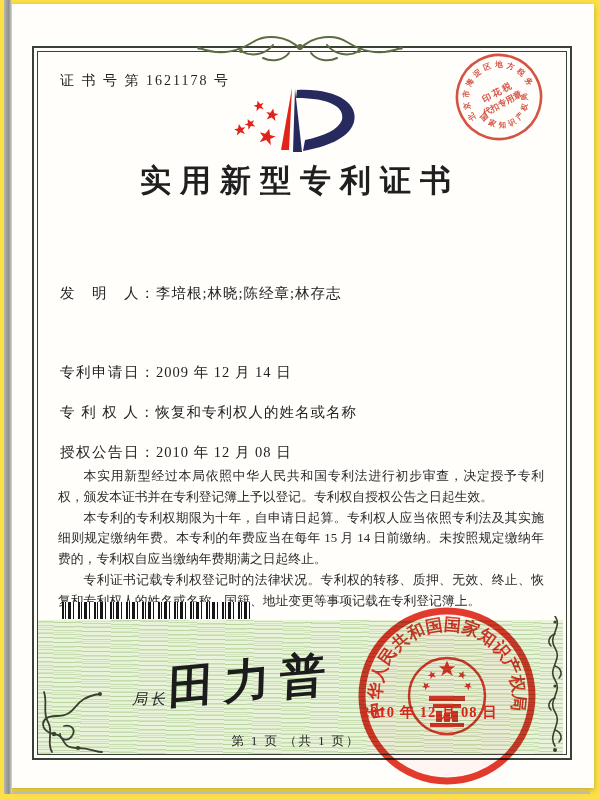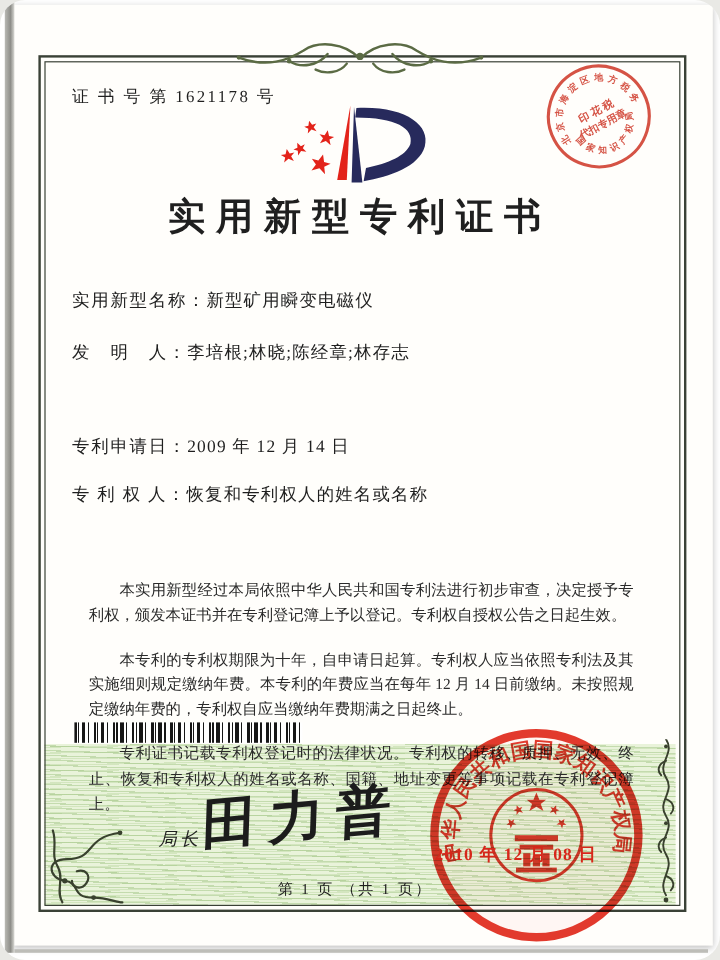--- a/index.html
+++ b/index.html
@@ -1,17 +1,17 @@
 <!DOCTYPE html>
 <html><head>
 <meta charset="utf-8">
 <style>
   html,body{margin:0;padding:0;background:#e9e9e5;}
-  #stage{position:relative;width:600px;height:800px;background:#ffffff;overflow:hidden;
-         font-family:"Liberation Serif","DejaVu Serif",serif;color:#1f1f1f;border-radius:21px;}
+  #stage{position:relative;width:600px;height:800px;background:#fde047;overflow:hidden;
+         font-family:"Liberation Serif","DejaVu Serif",serif;color:#1f1f1f;}
   
   #paper{position:absolute;left:10px;top:4px;right:6px;bottom:12px;background:#fffefb;
          box-shadow:0 2px 6px rgba(0,0,0,.25);}
   #edge-shadow{position:absolute;left:4px;top:0;width:8px;height:794px;
         background:linear-gradient(90deg,#b9b9b4,#8e8e89 60%,#d9d9d4);}
   #bottom-shadow{position:absolute;left:12px;bottom:6px;width:578px;height:3px;background:#bdbdb8;}
   
   .frame{position:absolute;left:32px;top:46px;width:536px;height:710px;border:2px solid #3a4136;z-index:2;}
   .frame::after{content:"";position:absolute;inset:3px;border:1px solid #3a4136;}
   
@@ -21,21 +21,21 @@
        repeating-linear-gradient(-1deg, rgba(170,205,140,.35) 0 1px, rgba(255,255,255,0) 1px 5px),
        #e9f3da;}
   .txt{position:absolute;z-index:3;}
   #cert-no{left:60px;top:72px;font-size:14px;letter-spacing:2px;}
   #title{left:0;top:160px;width:600px;text-align:center;font-size:31px;font-weight:bold;letter-spacing:9px;}
   .row{position:absolute;left:60px;z-index:3;font-size:14.5px;letter-spacing:1px;white-space:nowrap;}
   .row .lab{letter-spacing:1.5px;}
   #row0{top:241px}#row1{top:284px}#row2{top:324px}#row3{top:363px}#row4{top:403px}#row5{top:443px}
   #body-text{left:58px;top:466px;width:486px;z-index:3;font-size:12.8px;line-height:20.8px;
      text-align:justify;color:#2a2a2a;}
-  #body-text p{margin:16px;text-indent:2em;}
+  #body-text p{margin:0;text-indent:2em;}
   #barcode{position:absolute;left:62px;top:602px;width:190px;height:17px;z-index:3;
      background:repeating-linear-gradient(90deg,#161616 0 2px,#fff 2px 3px,#161616 3px 4px,#fff 4px 6px,
        #161616 6px 9px,#fff 9px 11px,#161616 11px 12px,#fff 12px 16px);}
   #sig-role{left:132px;top:690px;font-size:15px;letter-spacing:3px;z-index:4;font-style:italic;}
   #sig-name{left:168px;top:650px;font-size:46px;font-weight:600;letter-spacing:10px;z-index:4;
      color:#1c1c1c;transform:rotate(-5deg) skewX(-7deg);}
   
   #office-seal{position:absolute;left:352px;top:601px;width:190px;height:190px;z-index:4;
      opacity:.93;mix-blend-mode:multiply;}
   #seal-date{left:362px;top:703px;width:170px;font-size:14.5px;font-weight:bold;color:#d6271a;
@@ -111,36 +111,36 @@
       <use href="#star" transform="translate(47,33) scale(0.65) rotate(10)"></use>
       <use href="#star" transform="translate(25,42) scale(0.55) rotate(-25)"></use>
       <use href="#star" transform="translate(42,55) scale(0.85) rotate(15)"></use>
       <use href="#star" transform="translate(15,48) scale(0.6) rotate(-10)"></use>
     </g>
   </svg>
 
   <div class="txt" id="cert-no">证 书 号 第 1621178 号</div>
   <div class="txt" id="title">实用新型专利证书</div>
 
-  <div class="row" id="row0">
-    <span class="lab">实用新型名称：</span><span>新型矿用瞬变电磁仪</span>
-  </div>
   <div class="row" id="row1">
     <span class="lab">发　明　人：</span><span>李培根;林晓;陈经章;林存志</span>
   </div>
   <div class="row" id="row3">
     <span class="lab">专利申请日：</span><span>2009 年 12 月 14 日</span>
   </div>
   <div class="row" id="row4">
     <span class="lab">专 利 权 人：</span><span>恢复和专利权人的姓名或名称</span>
   </div>
+  <div class="row" id="row5">
+    <span class="lab">授权公告日：</span><span>2010 年 12 月 08 日</span>
+  </div>
 
   <div class="txt" id="body-text">
     <p>本实用新型经过本局依照中华人民共和国专利法进行初步审查，决定授予专利权，颁发本证书并在专利登记簿上予以登记。专利权自授权公告之日起生效。</p>
-    <p>本专利的专利权期限为十年，自申请日起算。专利权人应当依照专利法及其实施细则规定缴纳年费。本专利的年费应当在每年 12 月 14 日前缴纳。未按照规定缴纳年费的，专利权自应当缴纳年费期满之日起终止。</p>
+    <p>本专利的专利权期限为十年，自申请日起算。专利权人应当依照专利法及其实施细则规定缴纳年费。本专利的年费应当在每年 15 月 14 日前缴纳。未按照规定缴纳年费的，专利权自应当缴纳年费期满之日起终止。</p>
     <p>专利证书记载专利权登记时的法律状况。专利权的转移、质押、无效、终止、恢复和专利权人的姓名或名称、国籍、地址变更等事项记载在专利登记簿上。</p>
   </div>
 
   <div id="barcode"></div>
 
   <div class="txt" id="sig-role">局长</div>
   <div class="txt" id="sig-name">田力普</div>
 
   <svg id="office-seal" viewBox="0 0 190 190">
     <defs>

